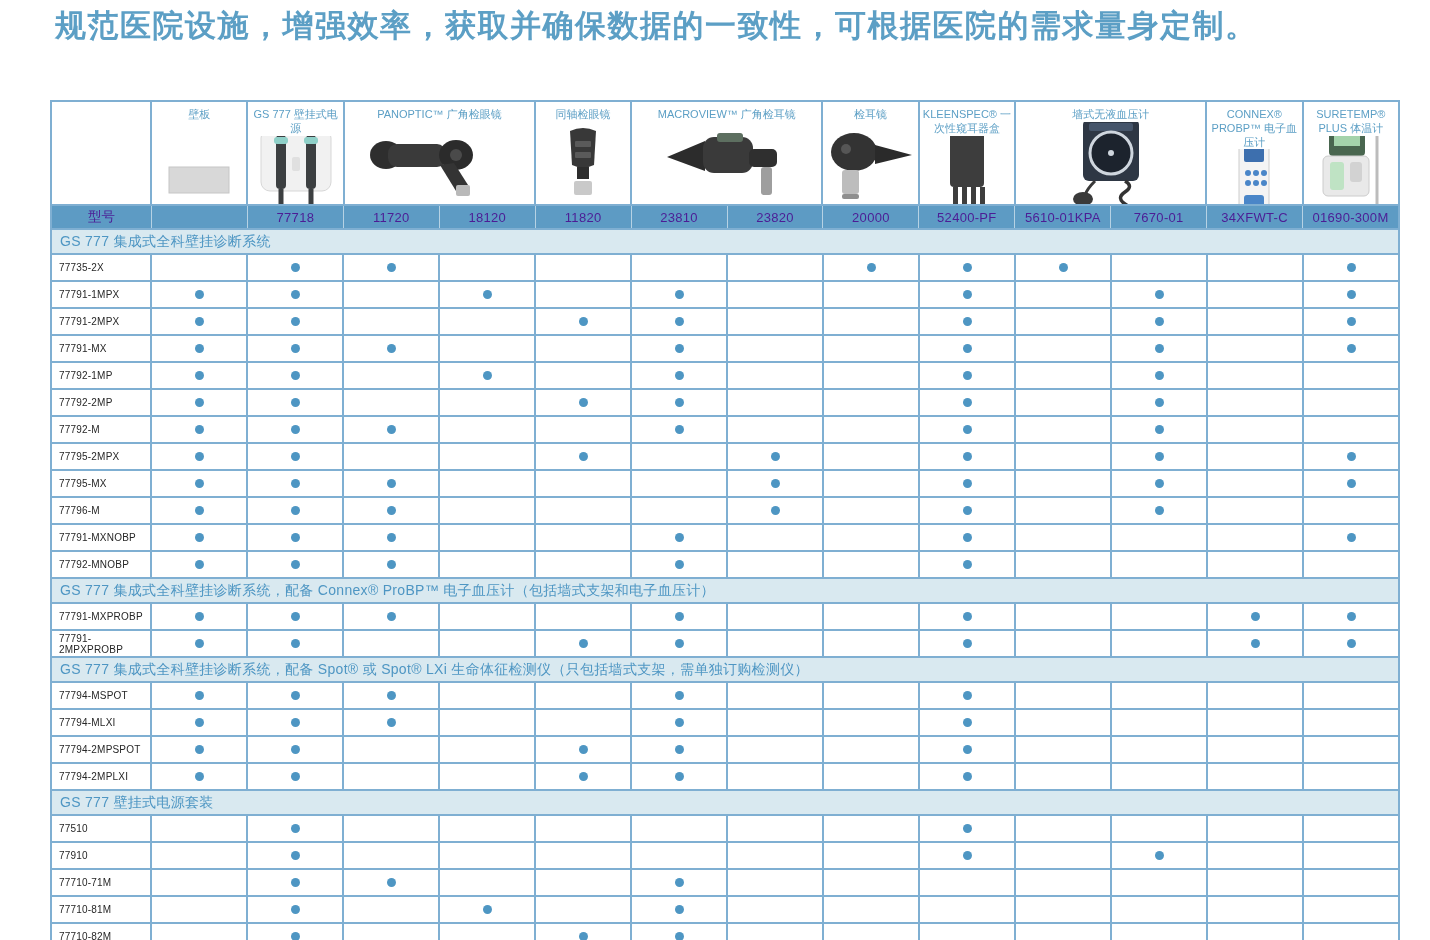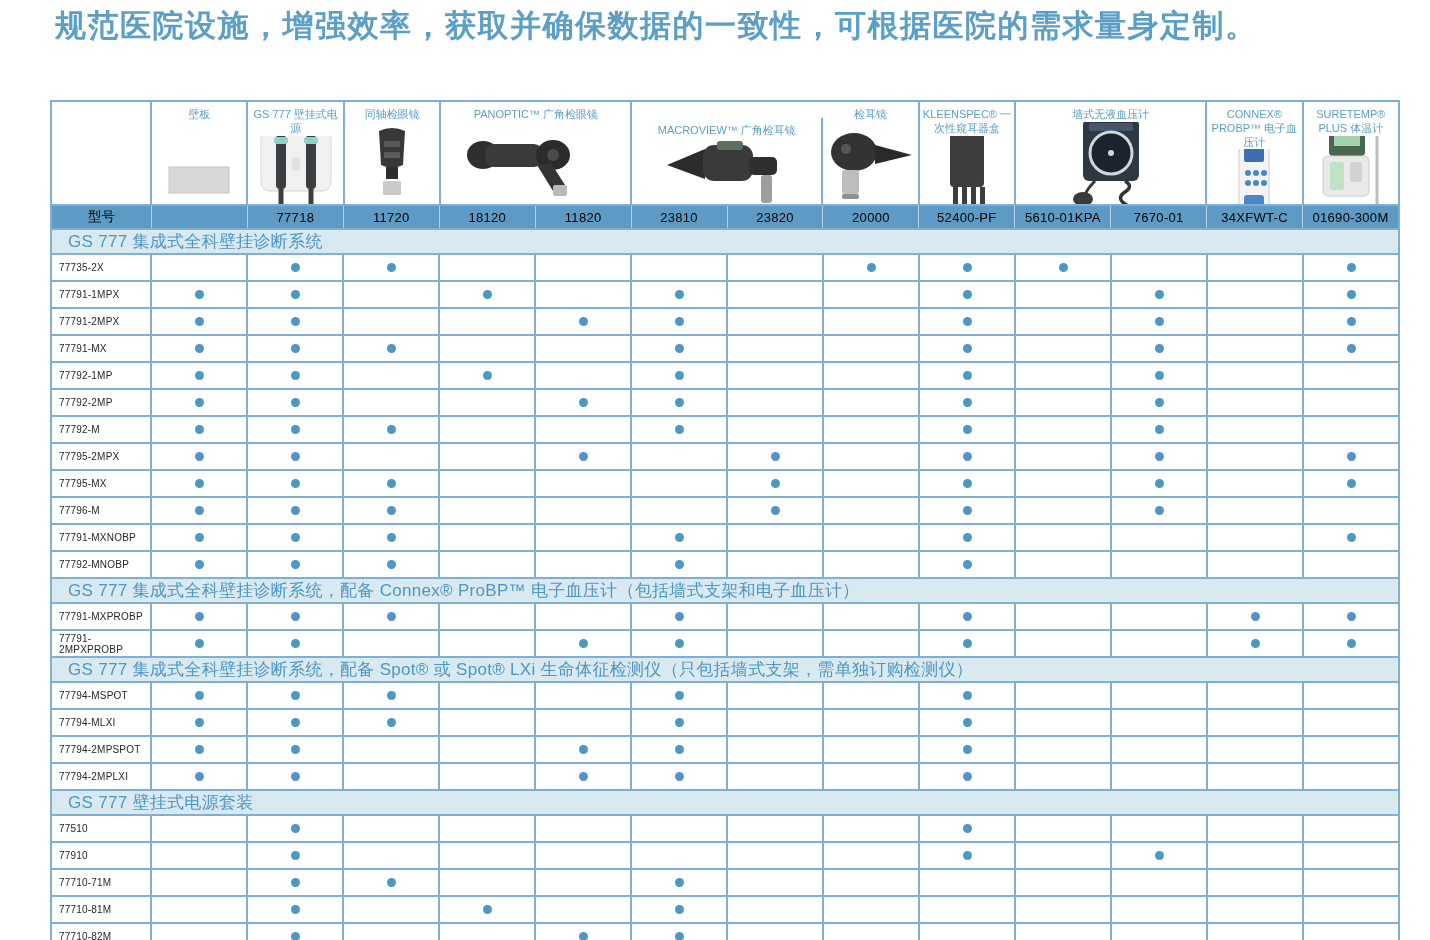--- a/index.html
+++ b/index.html
@@ -38,31 +38,31 @@
   
   .hdr-row{height:102px;}
   .hdr-group{display:flex;flex-direction:column;align-items:center;background:#fff;overflow:hidden;}
   .hdr-label{
     font-size:11px;line-height:1.25;color:var(--accent);
     text-align:center;padding:6px 2px 0 2px;white-space:pre-line;
   }
   .hdr-icon{flex:1;display:flex;align-items:center;justify-content:center;overflow:hidden;}
 
   
-  .band{height:22px;background:var(--band);color:#000000;}
+  .band{height:22px;background:var(--band);color:#4c1d95;}
   .band > *{border-right:1px solid rgba(255,255,255,.55);}
   .band > *:last-child{border-right:none;}
   .band .label-cell{justify-content:center;padding-left:0;font-size:13.5px;}
   .band .pcell{font-size:13px;letter-spacing:.3px;}
 
   
   .section-hdr{
     height:23px;display:flex;align-items:center;
     background:var(--section-bg);color:var(--section-text);
-    font-size:17px;padding-left:16px;letter-spacing:.3px;
+    font-size:14px;padding-left:8px;letter-spacing:.3px;
   }
 
   
   .data-row{height:25px;background:#fff;}
   .data-row .label-cell{font-size:10px;color:#262626;letter-spacing:.2px;}
   .dot{width:9px;height:9px;border-radius:50%;background:var(--dot);}
 </style>
 </head>
 <body>
 
@@ -87,46 +87,46 @@
               <line x1="29" y1="62" x2="29" y2="86" stroke="#3c3f41" stroke-width="5"></line>
               <line x1="59" y1="62" x2="59" y2="86" stroke="#3c3f41" stroke-width="5"></line>
               <rect x="24" y="8" width="10" height="54" rx="4" fill="#3c3f41"></rect>
               <rect x="54" y="8" width="10" height="54" rx="4" fill="#3c3f41"></rect>
               <rect x="22" y="10" width="14" height="7" rx="3" fill="#8fd0c8"></rect>
               <rect x="52" y="10" width="14" height="7" rx="3" fill="#8fd0c8"></rect>
               <rect x="40" y="30" width="8" height="14" rx="2" fill="#e0e0e0"></rect>
             </svg>
           </div>
         </div>
-        <div class="hdr-group pcol" style="flex: 1 1 0px;">
-          <div class="hdr-label">同轴检眼镜</div>
-          <div class="hdr-icon">
-            <svg width="46" height="72" viewBox="0 0 46 72">
-              <path d="M10 4 q13 -6 26 0 l-2 34 q-11 5 -22 0 Z" fill="#383838"></path>
-              <rect x="15" y="14" width="16" height="6" rx="1" fill="#5a5a5a"></rect>
-              <rect x="15" y="25" width="16" height="6" rx="1" fill="#5a5a5a"></rect>
-              <rect x="17" y="40" width="12" height="12" fill="#2d2d2d"></rect>
-              <rect x="14" y="54" width="18" height="14" rx="2" fill="#c9c9c9"></rect>
-            </svg>
-          </div>
-        </div>
         <div class="hdr-group pcol" style="flex: 2 1 0px;">
           <div class="hdr-label">PANOPTIC™ 广角检眼镜</div>
           <div class="hdr-icon">
             <svg width="150" height="72" viewBox="0 0 150 72">
               <ellipse cx="22" cy="28" rx="16" ry="14" fill="#2e2e2e"></ellipse>
               <rect x="24" y="17" width="58" height="23" rx="9" fill="#3a3a3a"></rect>
               <ellipse cx="92" cy="28" rx="17" ry="15" fill="#2b2b2b"></ellipse>
               <circle cx="92" cy="28" r="6" fill="#4a4a4a"></circle>
               <path d="M76 38 L92 64 L104 58 L90 36 Z" fill="#343434"></path>
               <rect x="92" y="58" width="14" height="11" rx="2" fill="#b9b9b9"></rect>
             </svg>
           </div>
         </div>
-        <div class="hdr-group pcol" style="flex: 2 1 0px; margin-top: 16px;">
+        <div class="hdr-group pcol" style="flex: 1 1 0px;">
+          <div class="hdr-label">同轴检眼镜</div>
+          <div class="hdr-icon">
+            <svg width="46" height="72" viewBox="0 0 46 72">
+              <path d="M10 4 q13 -6 26 0 l-2 34 q-11 5 -22 0 Z" fill="#383838"></path>
+              <rect x="15" y="14" width="16" height="6" rx="1" fill="#5a5a5a"></rect>
+              <rect x="15" y="25" width="16" height="6" rx="1" fill="#5a5a5a"></rect>
+              <rect x="17" y="40" width="12" height="12" fill="#2d2d2d"></rect>
+              <rect x="14" y="54" width="18" height="14" rx="2" fill="#c9c9c9"></rect>
+            </svg>
+          </div>
+        </div>
+        <div class="hdr-group pcol" style="flex: 2 1 0px;">
           <div class="hdr-label">MACROVIEW™ 广角检耳镜</div>
           <div class="hdr-icon">
             <svg width="132" height="76" viewBox="0 0 132 76">
               <path d="M6 32 L44 16 L44 46 Z" fill="#2c2c2c"></path>
               <rect x="42" y="12" width="50" height="36" rx="11" fill="#3a3a3a"></rect>
               <rect x="56" y="8" width="26" height="9" rx="3" fill="#5d6f60"></rect>
               <rect x="88" y="24" width="28" height="18" rx="5" fill="#2f2f2f"></rect>
               <rect x="100" y="42" width="11" height="28" rx="3" fill="#9e9e9e"></rect>
             </svg>
           </div>

